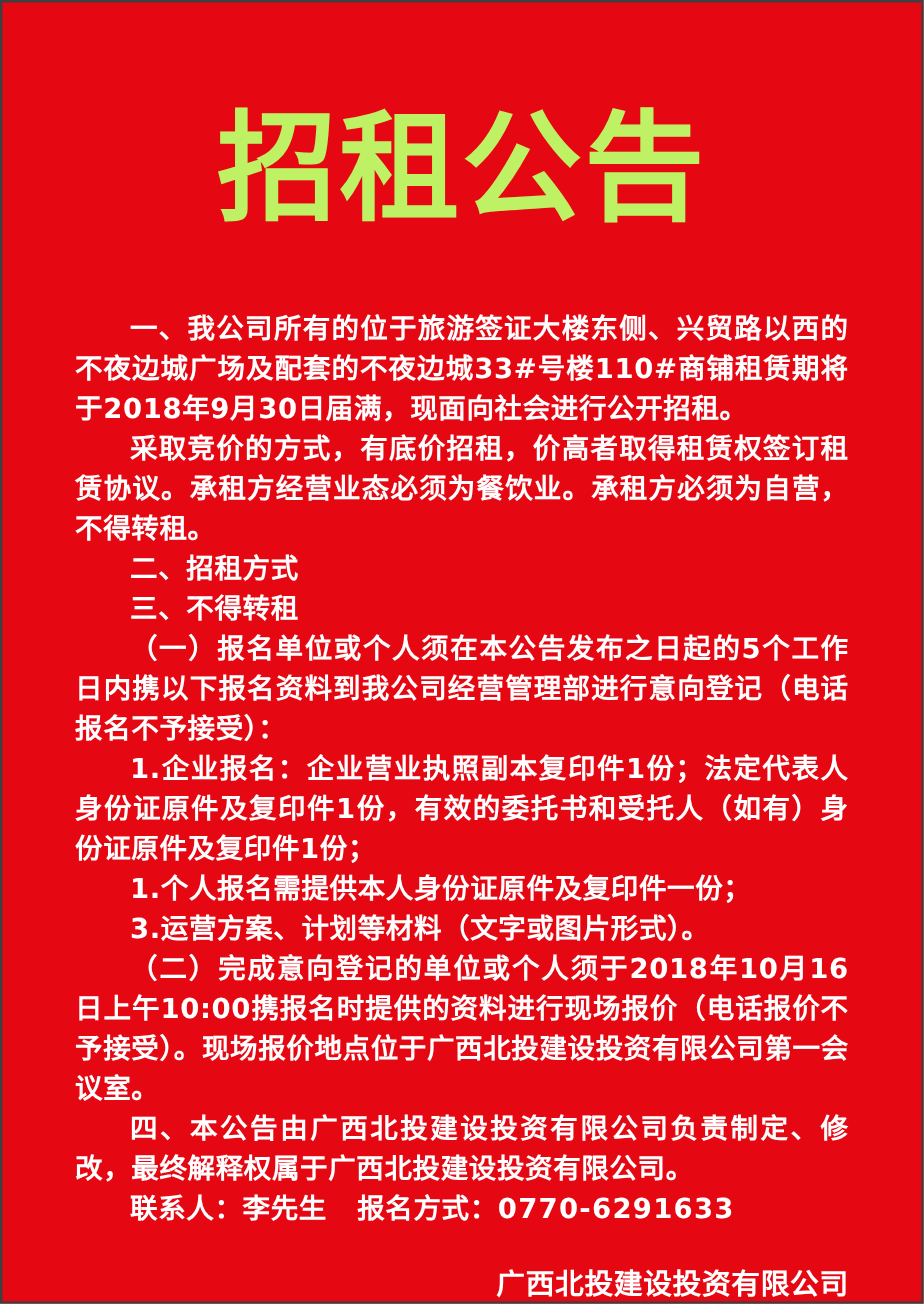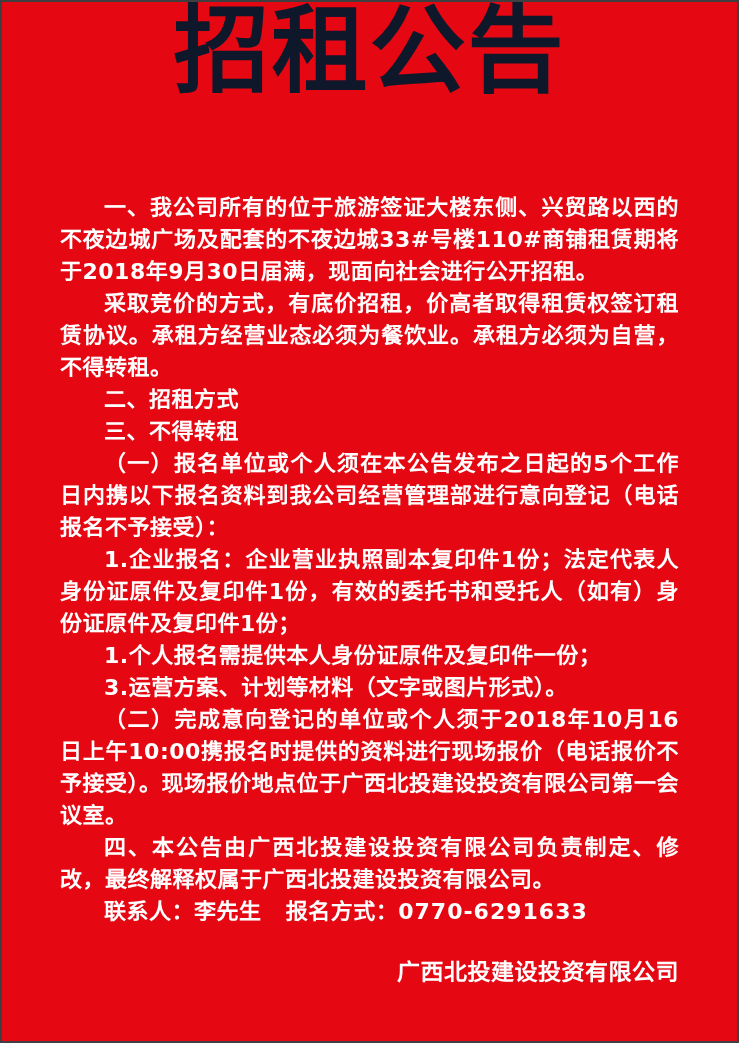--- a/index.html
+++ b/index.html
@@ -9,32 +9,33 @@
   .poster {
     position: relative;
     width: 739px;
     height: 1043px;
     background: #e50813;
     border: 2px solid #3f3f41;
     overflow: hidden;
   }
 
   .poster-title {
+    margin-top: 84px;
     text-align: center;
-    color: #0f172a;
+    color: #bef264;
     font-family: "DejaVu Serif", "Liberation Serif", serif;
     font-weight: bold;
     font-size: 96px;
     line-height: 1.02;
     letter-spacing: 2px;
     white-space: nowrap;
   }
 
   .content {
-    margin-top: 92px;
+    margin-top: 64px;
     padding: 0 58px;
   }
 
   .para {
     color: #ffffff;
     font-weight: bold;
     font-size: 22px;
     line-height: 32px;
     text-indent: 2em;
     text-align: justify;

